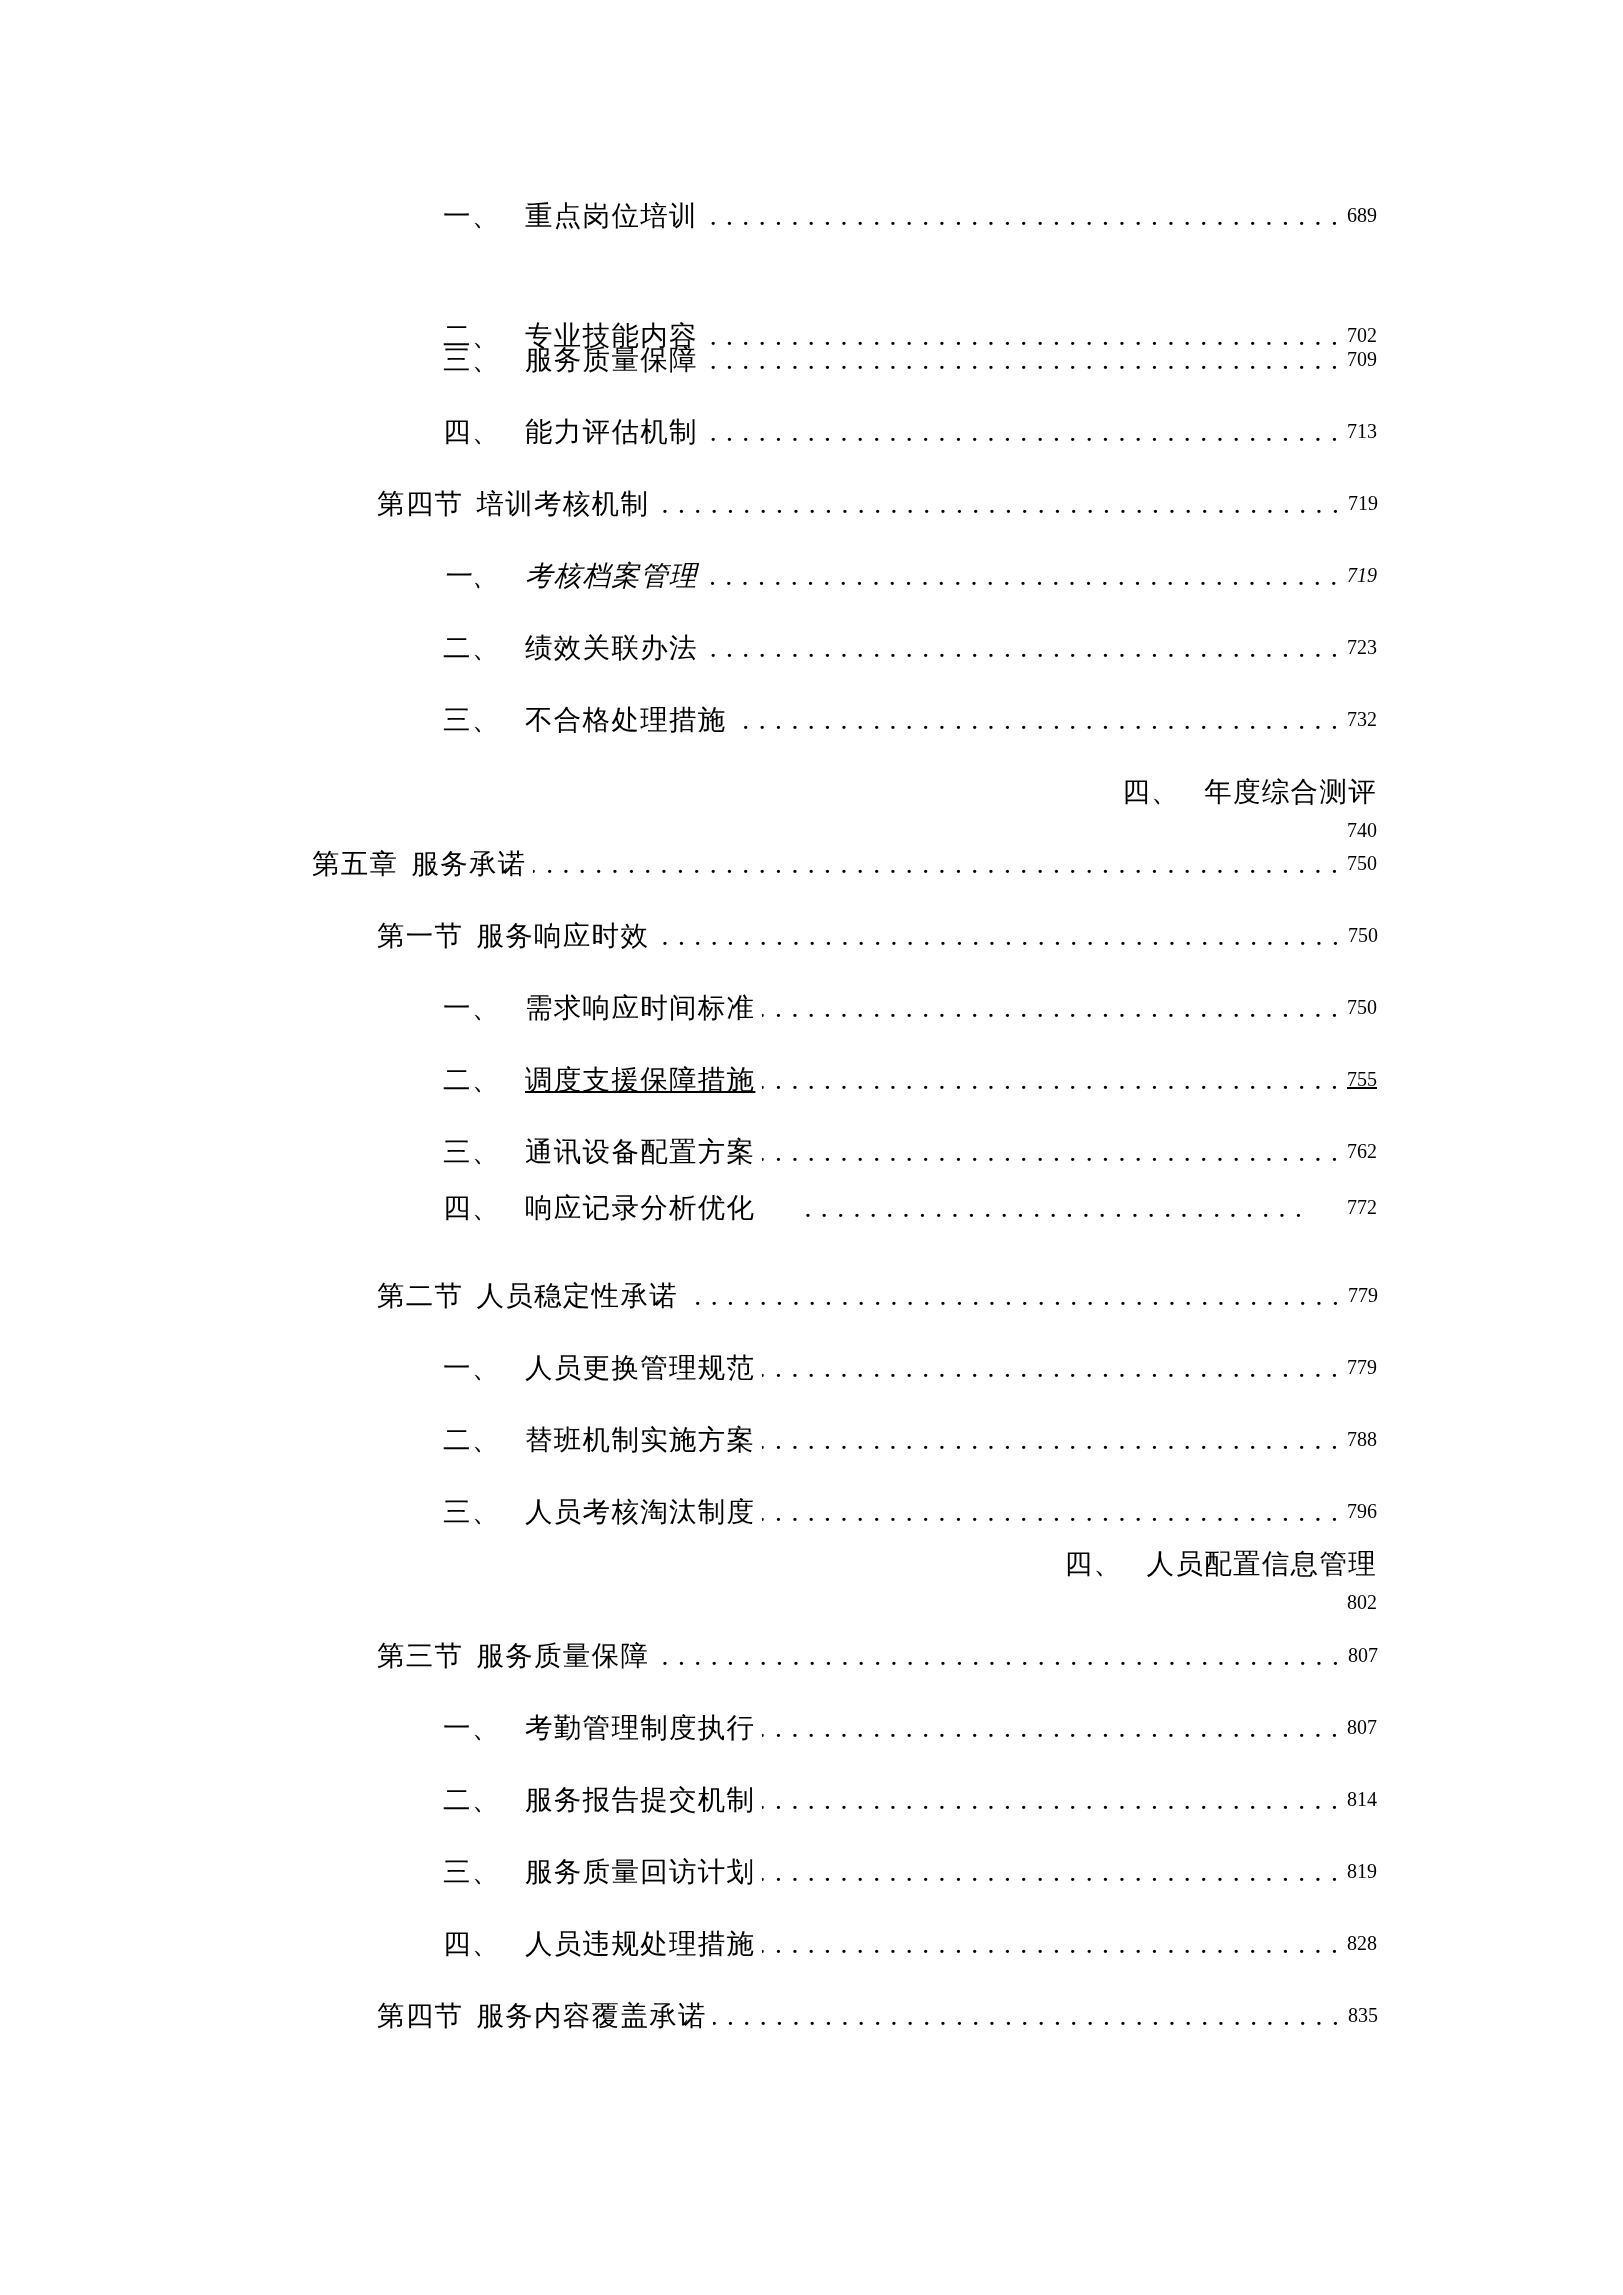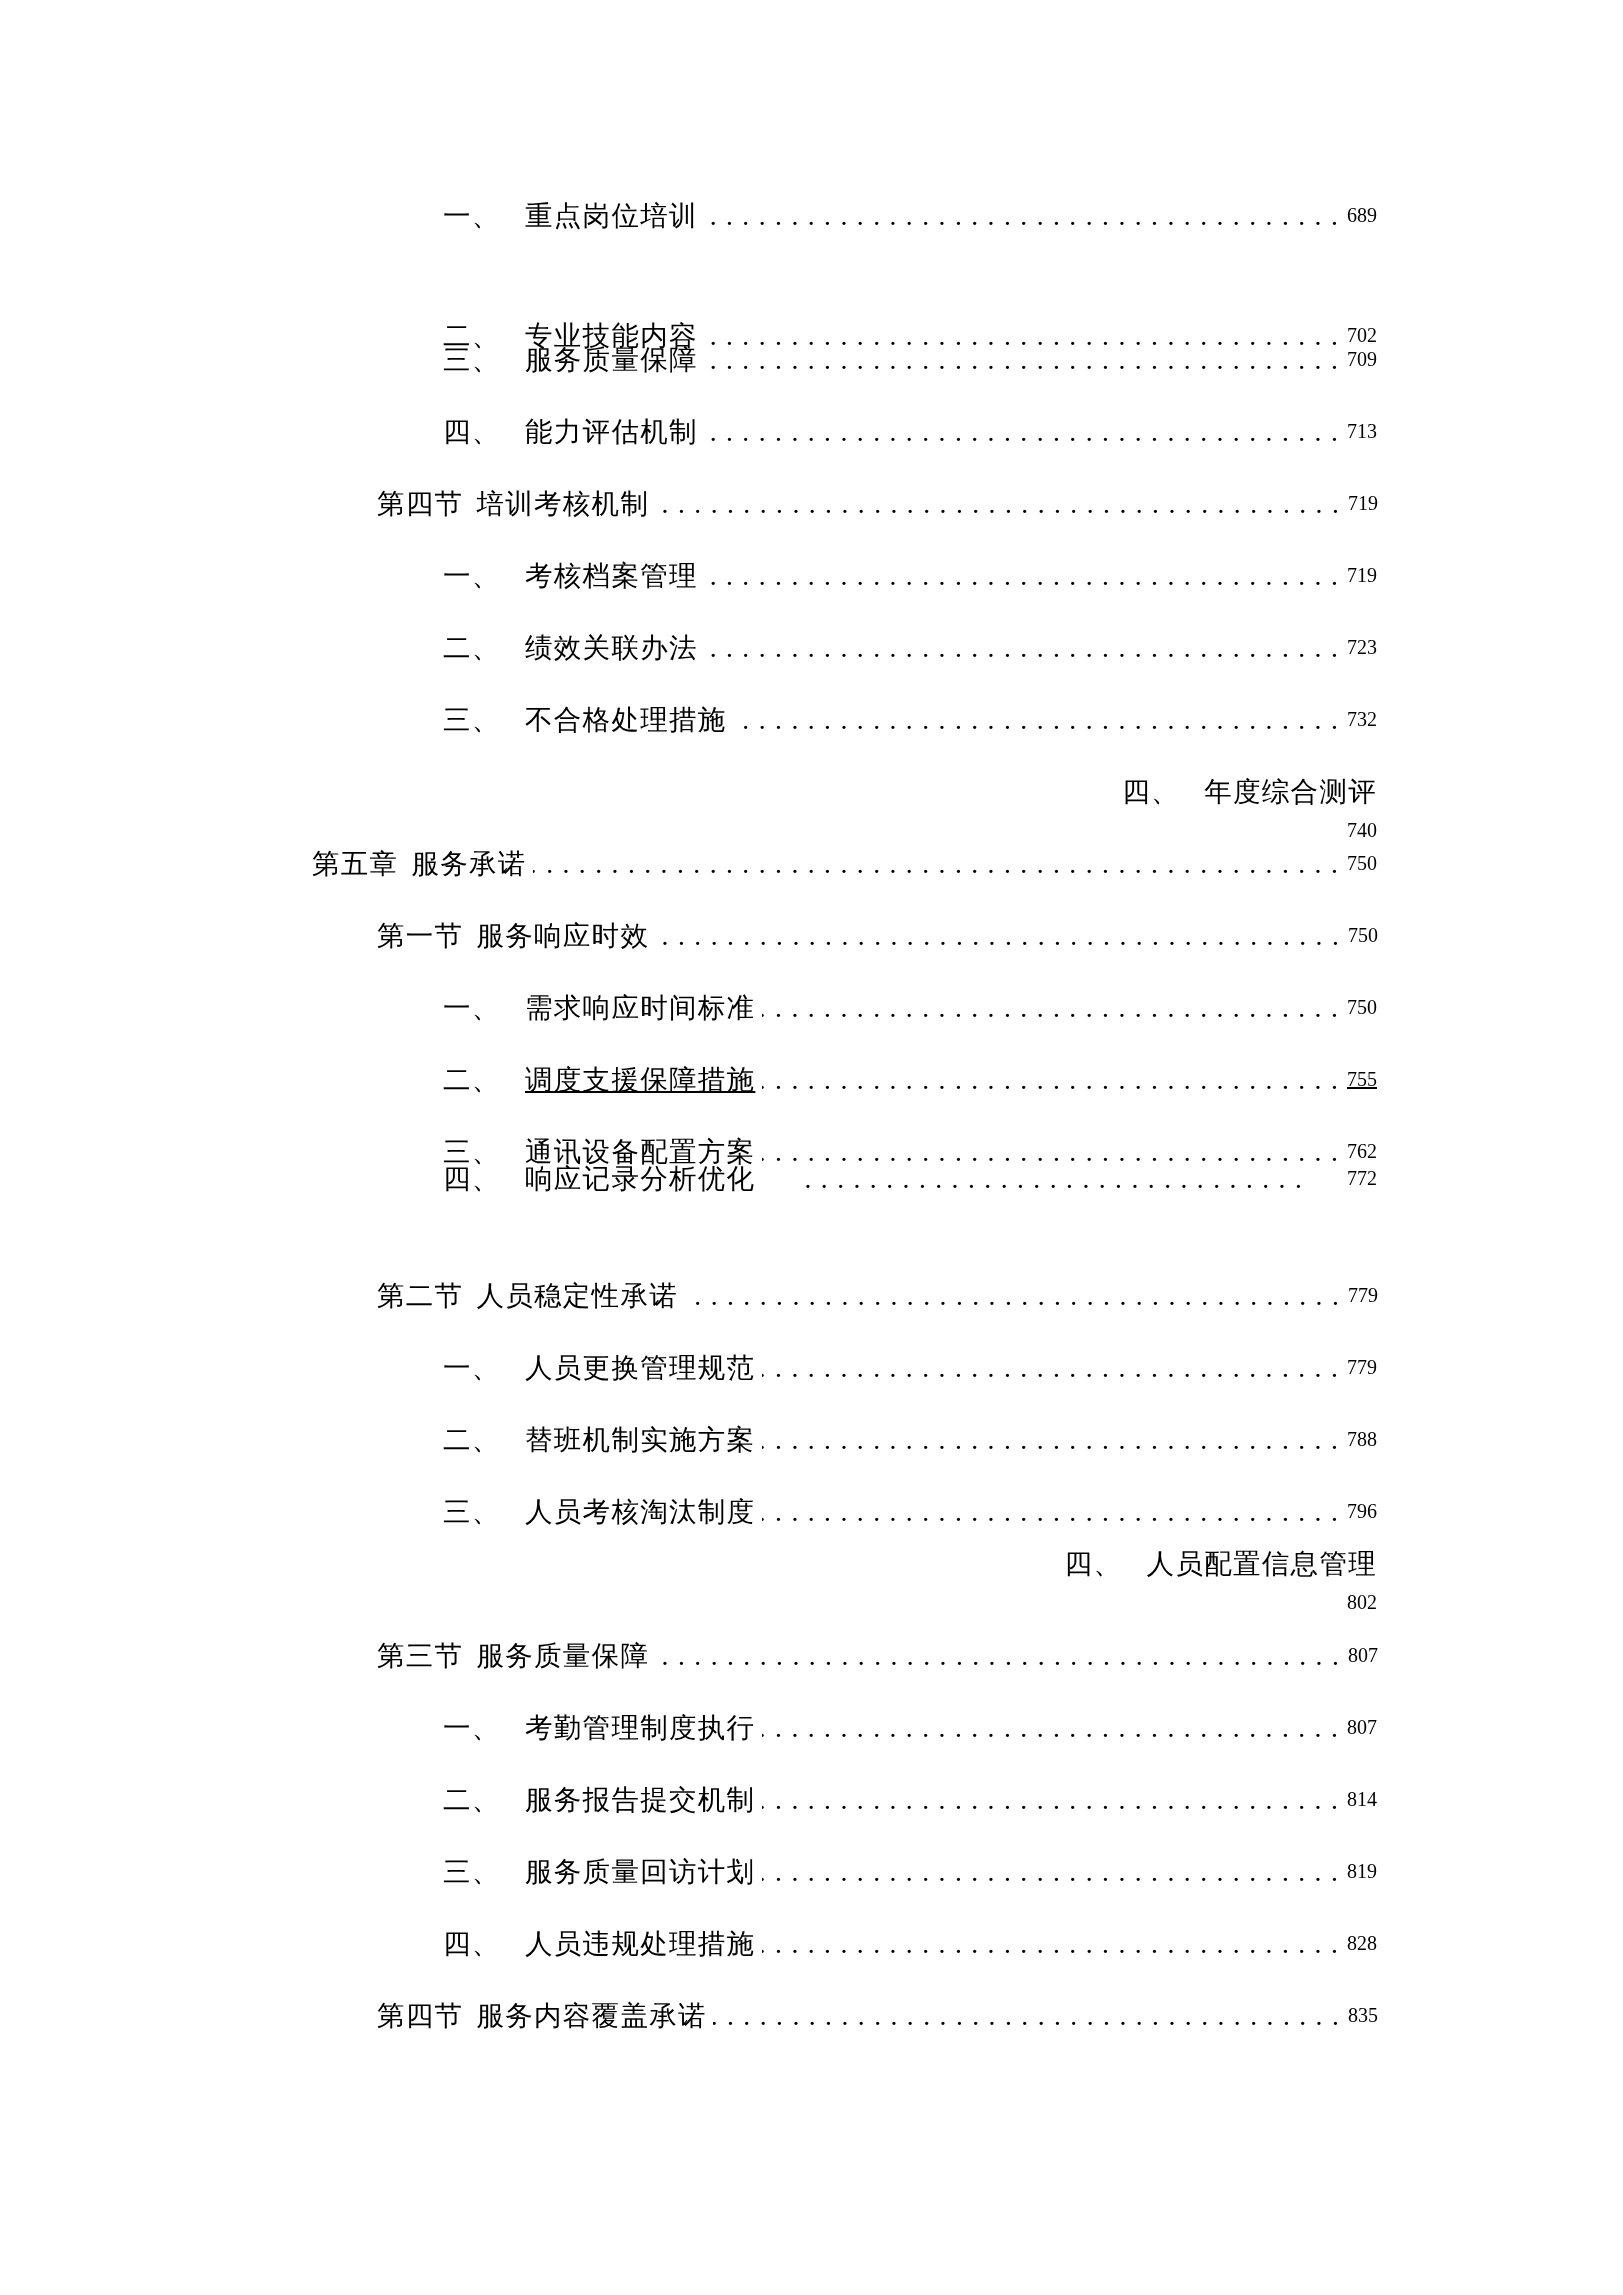--- a/index.html
+++ b/index.html
@@ -92,21 +92,21 @@
     <div class="toc-row lvl-item" style="left: 443px; width: 934px; top: 412px;">
       <span class="label"><span class="num">四、</span><span class="title">能力评估机制</span></span>
       <span class="leader"></span>
       <span class="page">713</span>
     </div>
     <div class="toc-row lvl-section" style="left: 377px; width: 1001px; top: 484px;">
       <span class="label"><span class="num">第四节</span><span class="title">培训考核机制</span></span>
       <span class="leader"></span>
       <span class="page">719</span>
     </div>
-    <div class="toc-row lvl-item" style="left: 443px; width: 934px; top: 556px;">
+    <div class="toc-row lvl-item" style="left: 443px; width: 934px; top: 556px; font-style: italic;">
       <span class="label"><span class="num">一、</span><span class="title">考核档案管理</span></span>
       <span class="leader"></span>
       <span class="page">719</span>
     </div>
     <div class="toc-row lvl-item" style="left: 443px; width: 934px; top: 628px;">
       <span class="label"><span class="num">二、</span><span class="title">绩效关联办法</span></span>
       <span class="leader"></span>
       <span class="page">723</span>
     </div>
     <div class="toc-row lvl-item" style="left: 443px; width: 934px; top: 700px;">
@@ -137,21 +137,21 @@
     <div class="toc-row lvl-item" style="left: 443px; width: 934px; top: 1060px; text-decoration: underline;">
       <span class="label"><span class="num">二、</span><span class="title">调度支援保障措施</span></span>
       <span class="leader"></span>
       <span class="page">755</span>
     </div>
     <div class="toc-row lvl-item" style="left: 443px; width: 934px; top: 1132px;">
       <span class="label"><span class="num">三、</span><span class="title">通讯设备配置方案</span></span>
       <span class="leader"></span>
       <span class="page">762</span>
     </div>
-    <div class="toc-row lvl-item" style="left: 443px; width: 934px; top: 1159px; gap: 36px;">
+    <div class="toc-row lvl-item" style="left: 443px; width: 934px; top: 1188px; gap: 36px;">
       <span class="label"><span class="num">四、</span><span class="title">响应记录分析优化</span></span>
       <span class="leader"></span>
       <span class="page">772</span>
     </div>
     <div class="toc-row lvl-section" style="left: 377px; width: 1001px; top: 1276px;">
       <span class="label"><span class="num">第二节</span><span class="title">人员稳定性承诺</span></span>
       <span class="leader"></span>
       <span class="page">779</span>
     </div>
     <div class="toc-row lvl-item" style="left: 443px; width: 934px; top: 1348px;">

